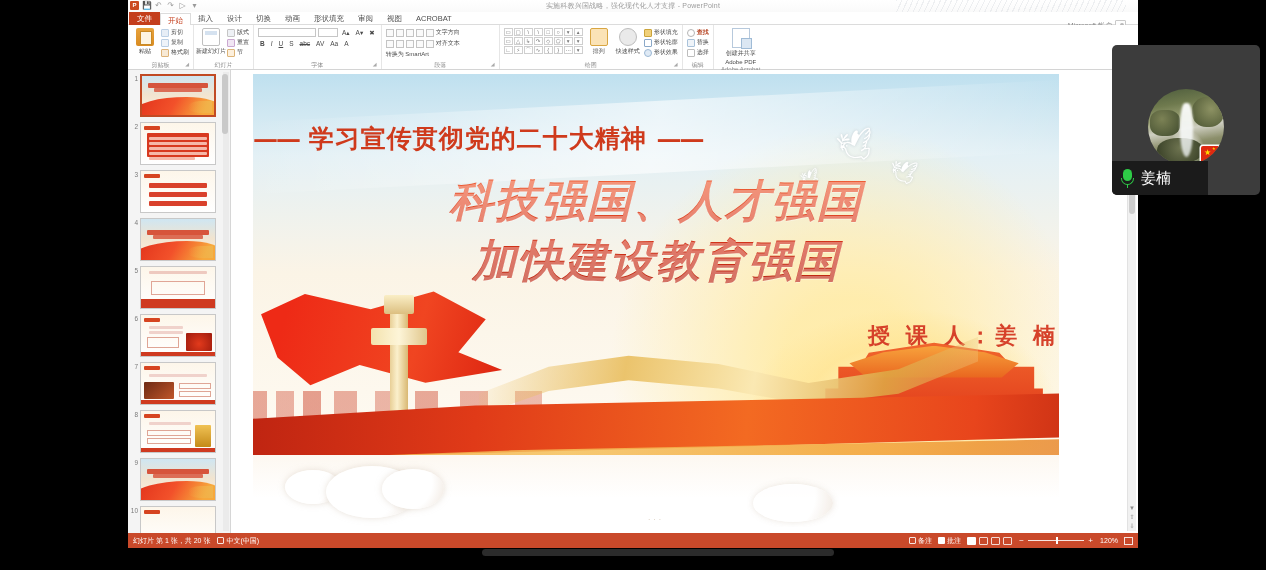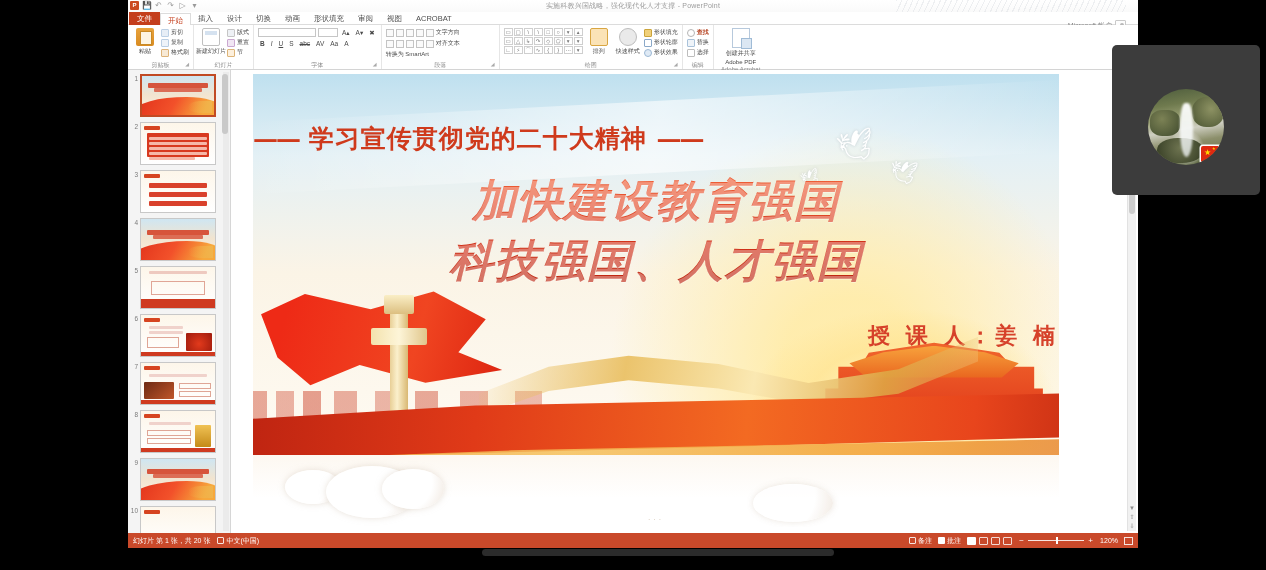--- a/index.html
+++ b/index.html
@@ -748,22 +748,22 @@
           <span class="dove d2">🕊</span>
           <span class="dove d3">🕊</span>
 
           <div class="slide-eyebrow">
             <span class="dash">——</span>
             <span>学习宣传贯彻党的二十大精神</span>
             <span class="dash">——</span>
           </div>
 
           <div class="slide-title">
+            <div>科技强国、人才强国</div>
             <div>加快建设教育强国</div>
-            <div>科技强国、人才强国</div>
           </div>
 
           <div class="slide-presenter">授 课 人：姜 楠</div>
 
           <div class="city-silhouette"></div>
           <div class="gate"></div>
           <div class="gate-roof"></div>
           <div class="ribbon-gold"></div>
           <div class="flag"></div>
           <div class="pillar"></div>
@@ -831,17 +831,25 @@
         <span class="rock-c"></span>
       <span class="falls"></span>
       <span class="flag-badge">
         <span class="star-big">★</span>
         <span class="star-s" style="left:11px;top:1px;">★</span>
         <span class="star-s" style="left:14px;top:4px;">★</span>
         <span class="star-s" style="left:14px;top:8px;">★</span>
         <span class="star-s" style="left:11px;top:11px;">★</span>
       </span>
     </div>
+    <div class="tile-namebar">
+      <span class="mic-ico">
+        <span class="cap"></span>
+          <span class="arc"></span>
+          <span class="stem"></span>
+      </span>
+      <span class="tile-name">姜楠</span>
+    </div>
   </div>
 
   <div class="bottom-black"></div>
   <div class="bottom-scrollbar"></div>
 </div>
 
 </body></html>

